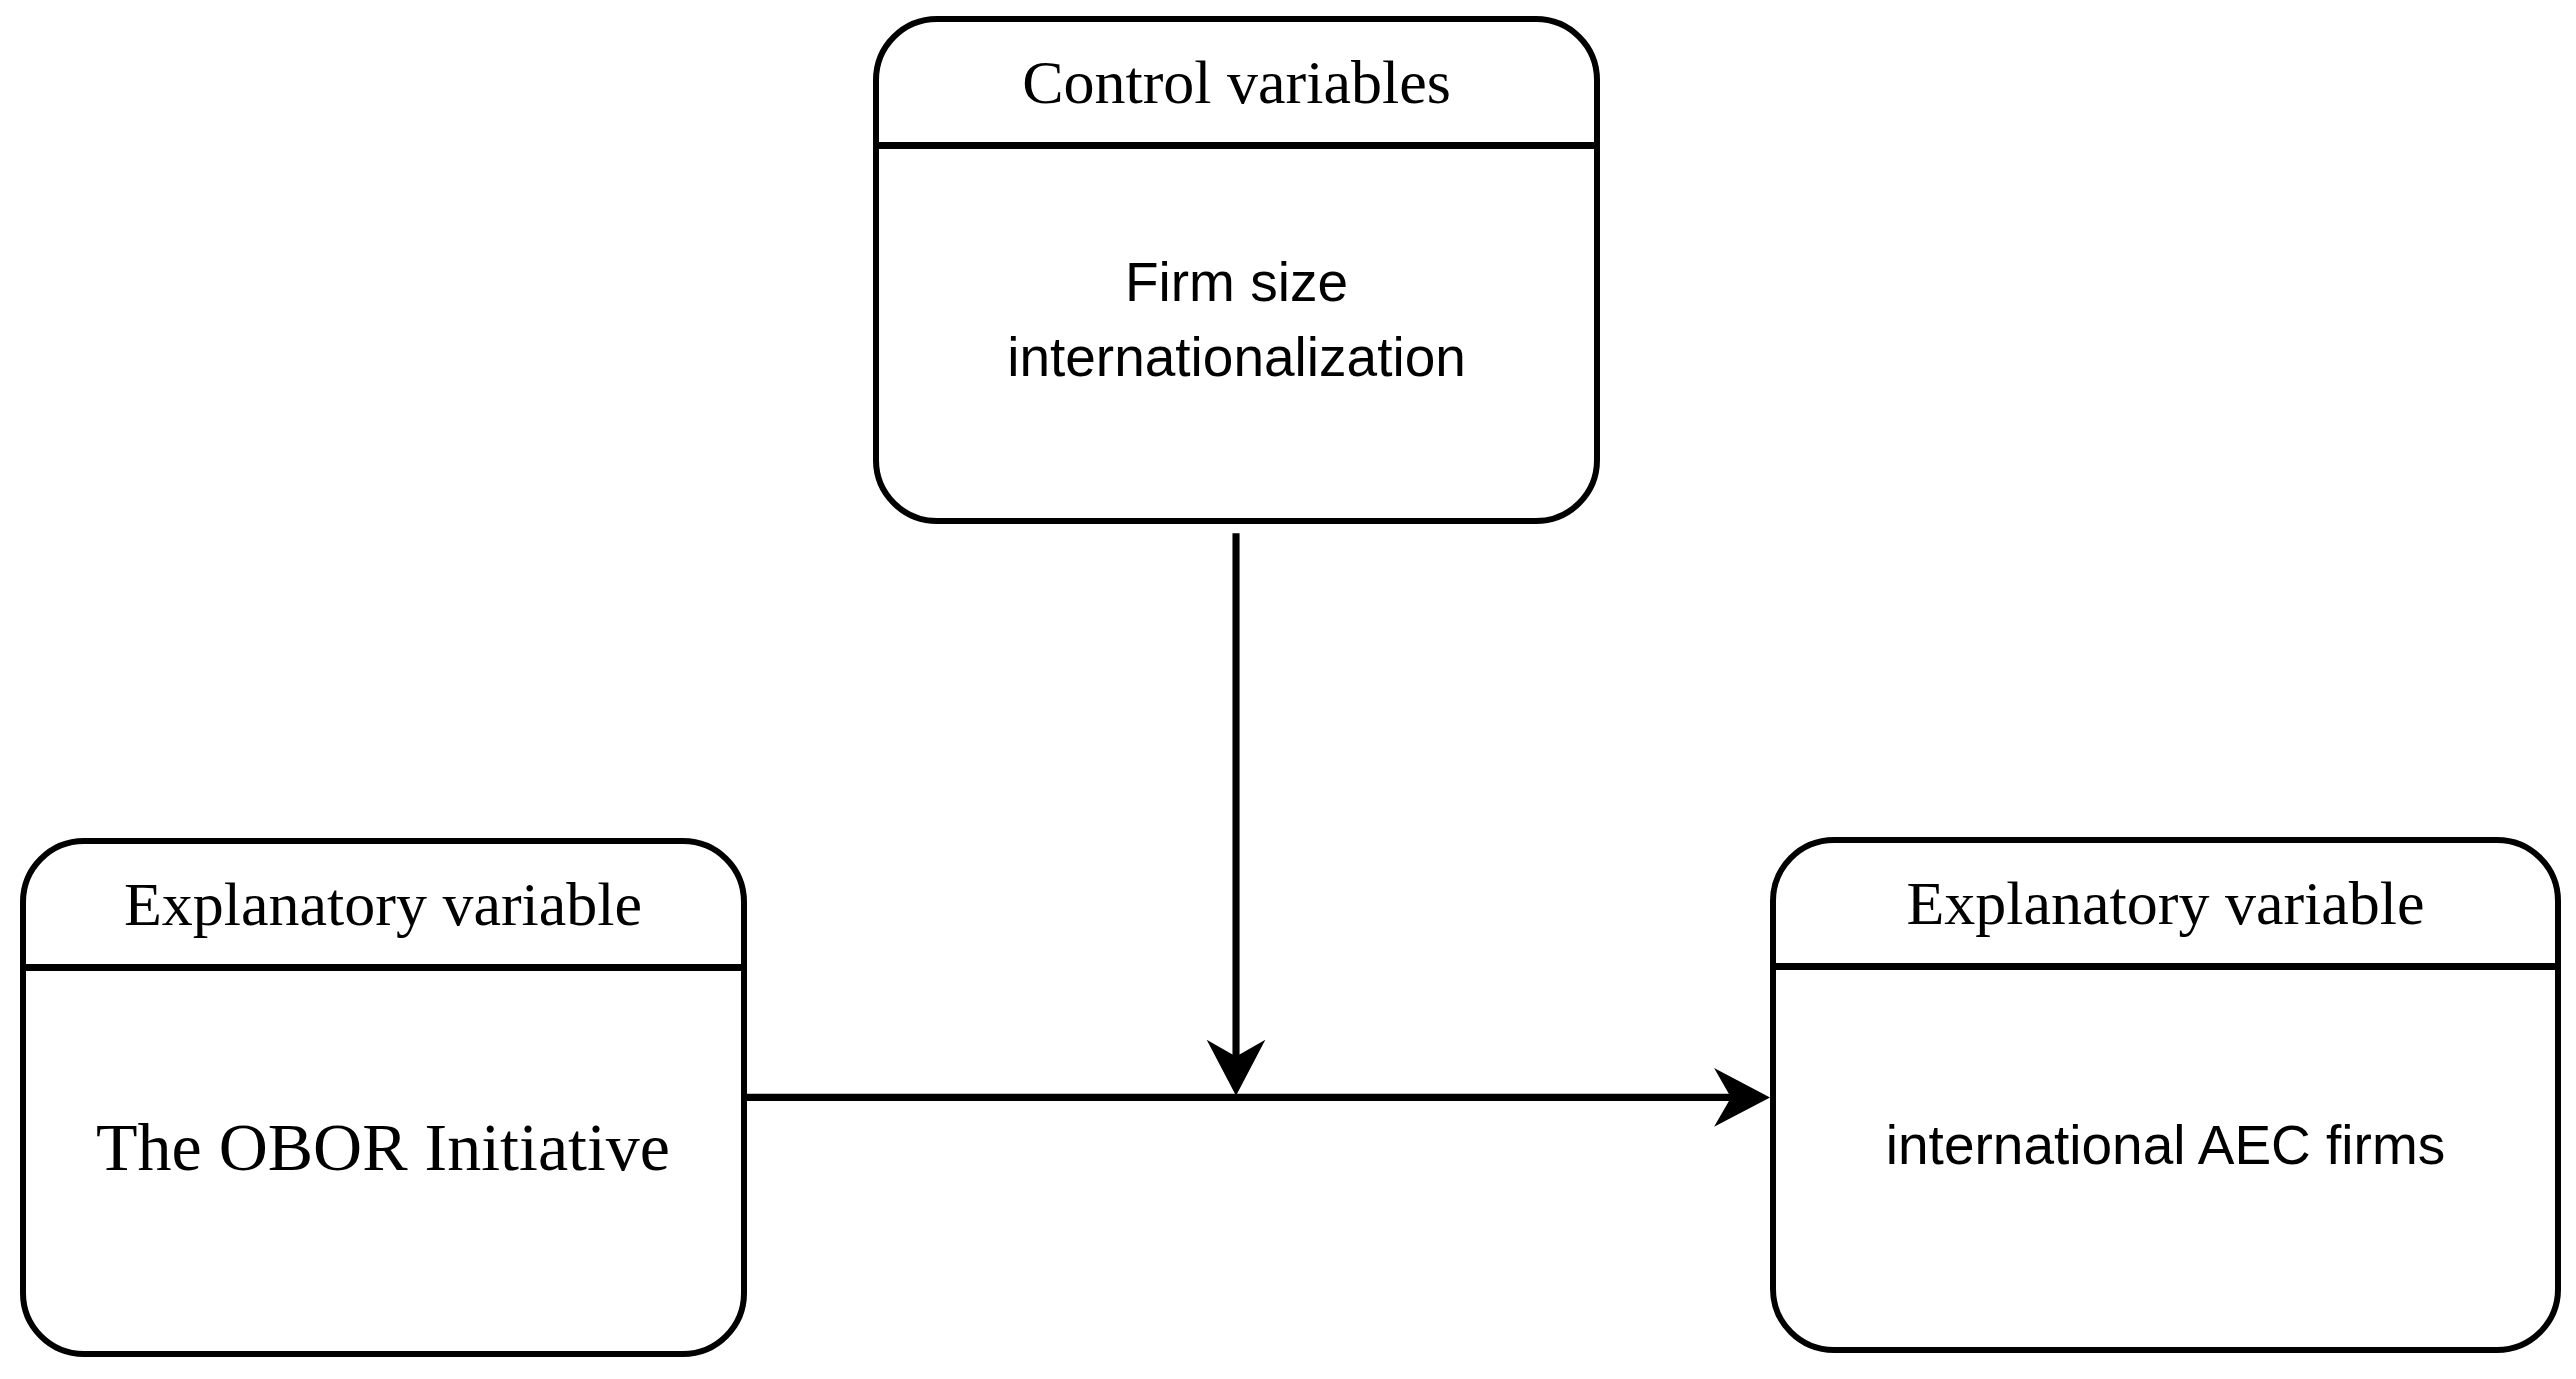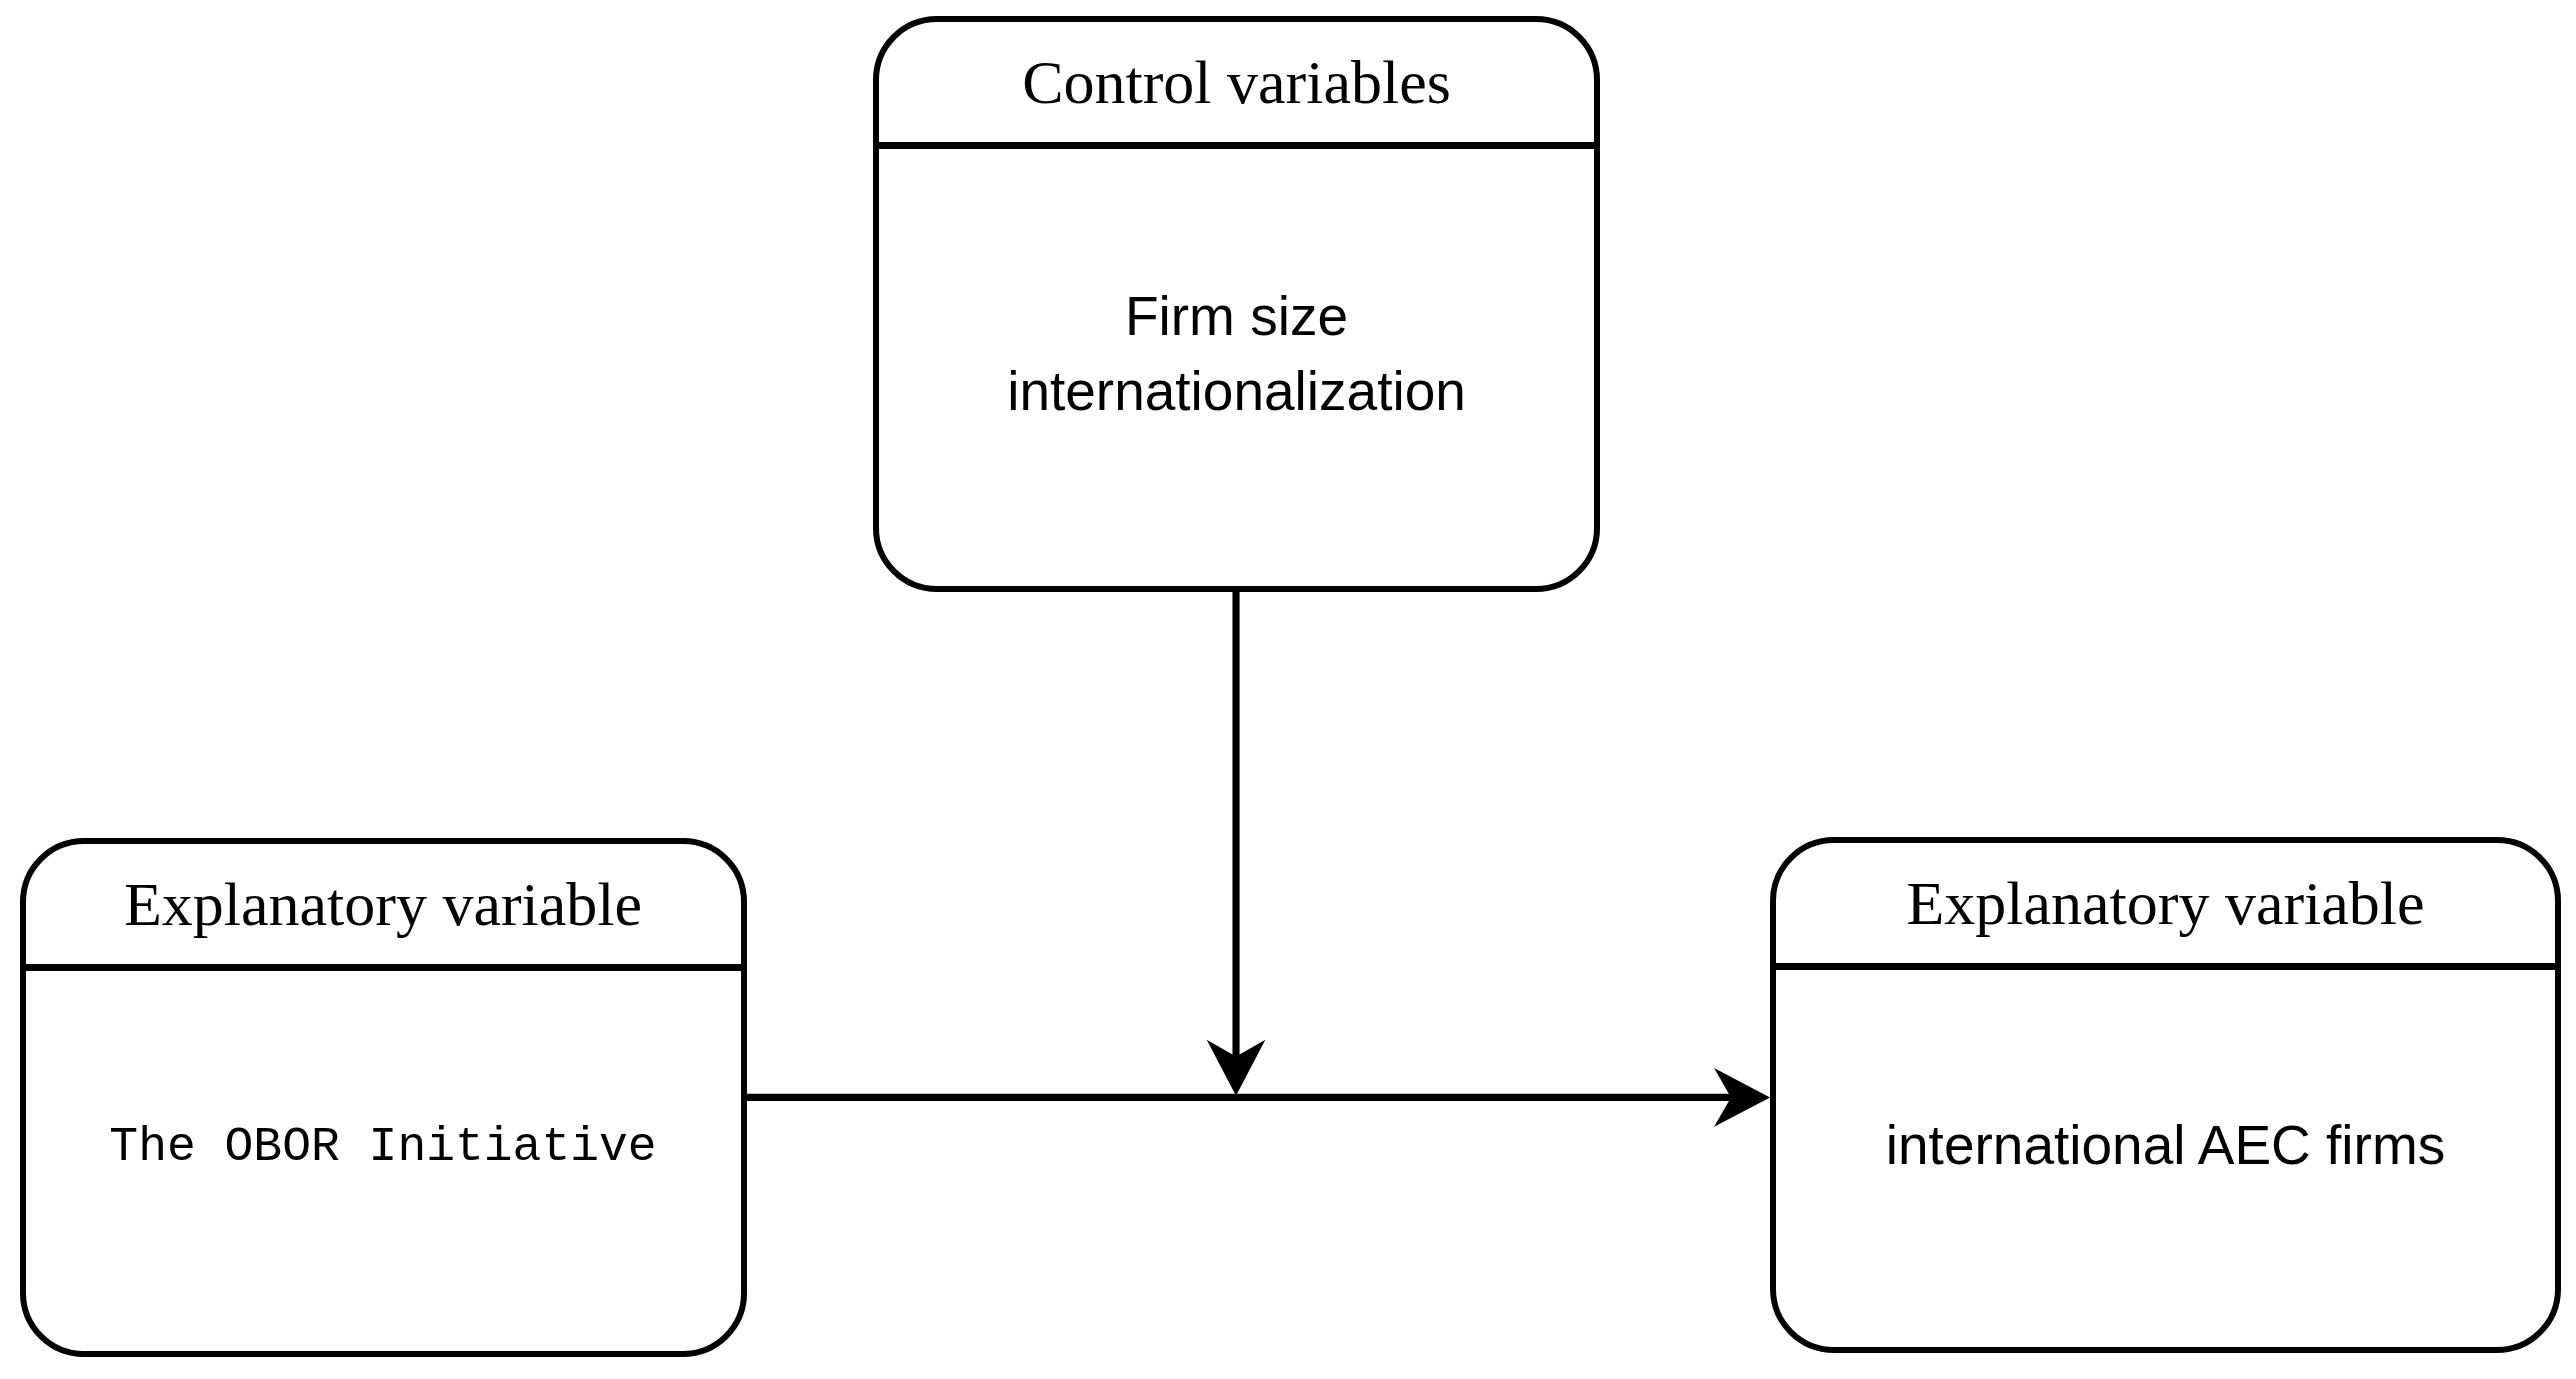--- a/index.html
+++ b/index.html
@@ -47,25 +47,25 @@
     text-align:center;
     padding:0 14.2px 27px 14.2px;
   }
   .node-body .text-line{display:block;}
   .sans-body{
     font-family:"Liberation Sans", sans-serif;
     font-size:55px;
     line-height:75px;
   }
   .serif-body{
-    font-family:Liberation Mono, monospace;
-    font-size:48px;
+    font-family:Liberation Serif, serif;
+    font-size:68px;
     line-height:75px;
   }
-  .node-control{left:873px;top:16px;width:727px;height:576px;}
+  .node-control{left:873px;top:16px;width:727px;height:508px;}
   .node-explanatory-left{left:19.5px;top:838px;width:727px;height:519px;}
   .node-explanatory-right{left:1770px;top:837px;width:791px;height:516px;}
 </style>
 </head>
 <body>
 
 <div class="canvas">
 
   <svg class="arrow-layer" viewBox="0 0 2899 1553" xmlns="http://www.w3.org/2000/svg">
 

